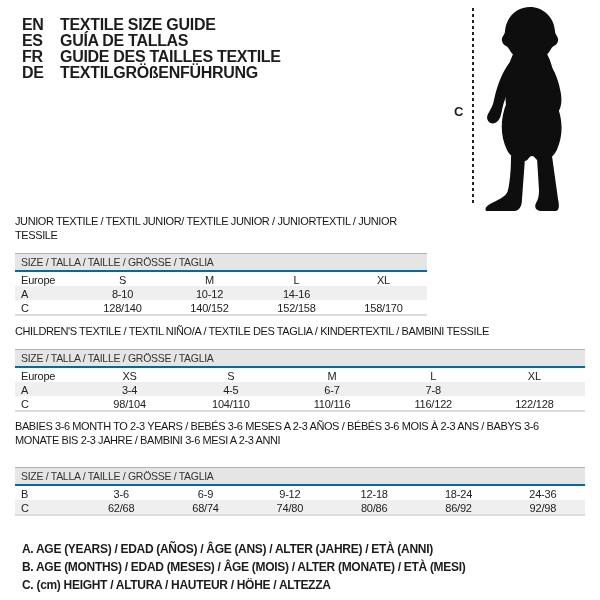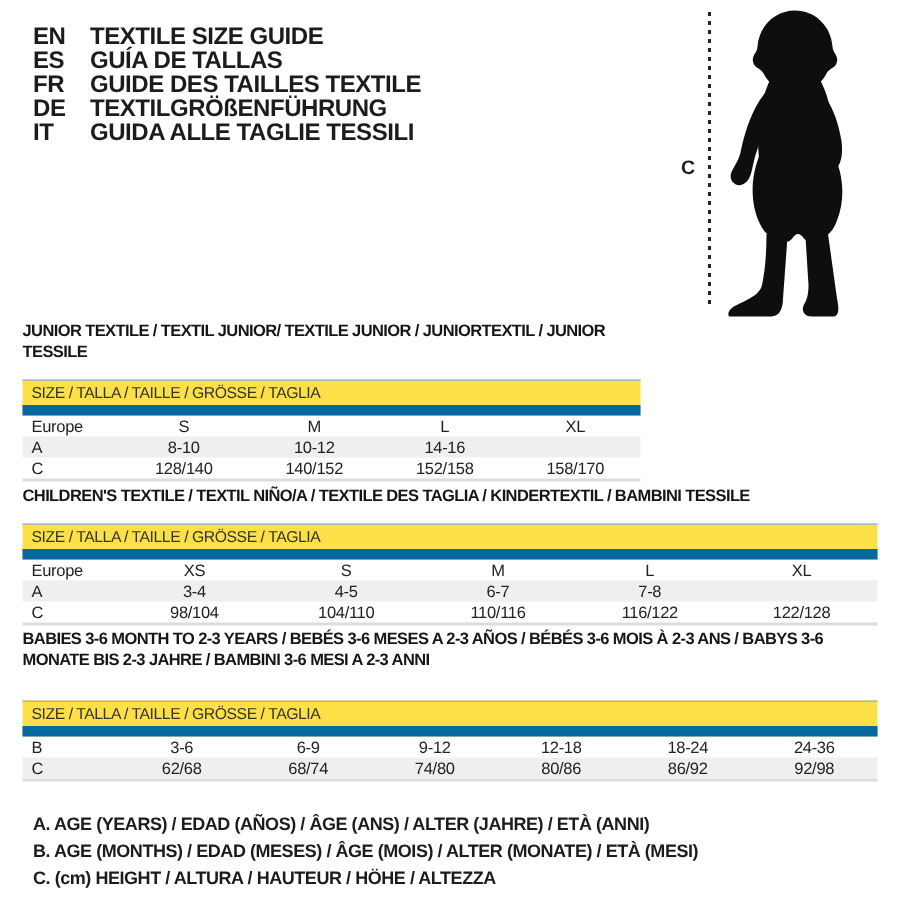--- a/index.html
+++ b/index.html
@@ -19,29 +19,29 @@
     background-image:repeating-linear-gradient(to bottom,#222 0px,#222 3px,transparent 3px,transparent 6px);
   }
   #measure-c{position:absolute;left:454px;top:104px;font-size:13px;font-weight:bold;}
   #baby-svg{position:absolute;left:480px;top:6px;}
   
   .table-section{position:absolute;left:15px;}
   #table-section-0{top:214px;width:412px;}
   #table-section-1{top:324px;width:570px;}
   #table-section-2{top:419px;width:570px;}
   .table-title{
-    font-size:11px;font-weight:bold;letter-spacing:-0.4px;line-height:14px;
+    font-size:11px;font-weight:normal;letter-spacing:-0.4px;line-height:14px;
     margin:0 0 11px 0;color:#161616;
   }
   #table-section-2 .table-title{margin-bottom:20px;}
   .size-table{width:100%;}
   .size-header{
-    background:#fde047;color:#333;font-size:10.5px;letter-spacing:-0.3px;
+    background:#e5e5e5;color:#333;font-size:10.5px;letter-spacing:-0.3px;
     height:16px;line-height:16px;padding-left:6px;
-    border-top:1px solid #b2b2b2;border-bottom:7px solid #0369a1;
+    border-top:1px solid #b2b2b2;border-bottom:2px solid #0369a1;
   }
   .t-row{display:grid;height:14px;line-height:17px;font-size:11px;letter-spacing:-0.2px;color:#222;}
   .t-row.alt{background:#efefef;}
   .size-table{border-bottom:2px solid #dcdcdc;}
   .row-label{text-align:left;padding-left:6px;}
   .row-value{text-align:center;}
   
   #legend{position:absolute;left:22px;top:540px;}
   .legend-line{font-size:12px;font-weight:bold;letter-spacing:-0.3px;line-height:18px;white-space:nowrap;}
 </style>
@@ -59,24 +59,20 @@
         <span class="lang-code">ES</span>
         <span class="lang-text">GUÍA DE TALLAS</span>
       </div>
       <div class="lang-row">
         <span class="lang-code">FR</span>
         <span class="lang-text">GUIDE DES TAILLES TEXTILE</span>
       </div>
       <div class="lang-row">
         <span class="lang-code">DE</span>
         <span class="lang-text">TEXTILGRÖßENFÜHRUNG</span>
-      </div>
-      <div class="lang-row">
-        <span class="lang-code">IT</span>
-        <span class="lang-text">GUIDA ALLE TAGLIE TESSILI</span>
       </div>
     </div>
 
   <div id="figure">
     <div id="dash-line"></div>
     <div id="measure-c">C</div>
     <svg id="baby-svg" width="100" height="206" viewBox="0 0 100 206" aria-hidden="true">
       <g fill="#0e0e0e">
 
         <path d="M50,1 C63,1 74,11 75,25 C75,29 79,31 78,35 C77,40 73,39 71,43 C67,51 59,55 50,55 C41,55 33,51 29,43 C27,39 23,40 22,35 C21,31 25,29 25,25 C26,11 37,1 50,1 Z"></path>

